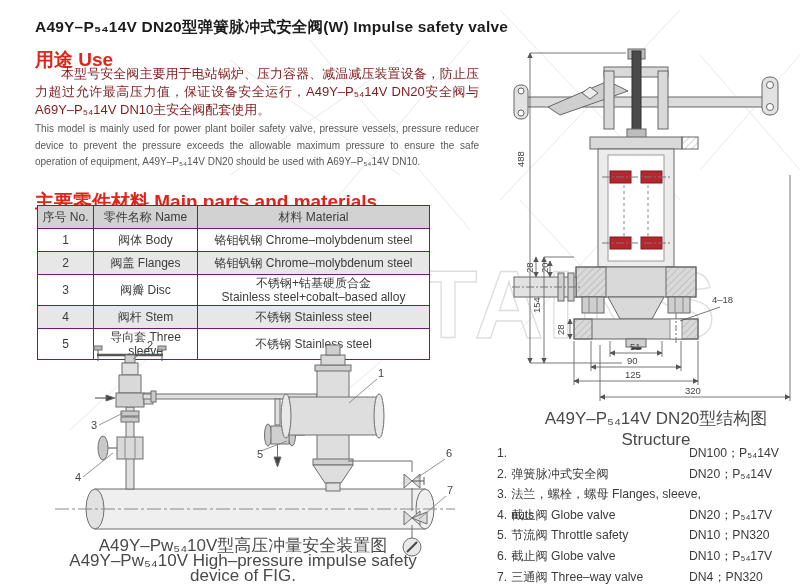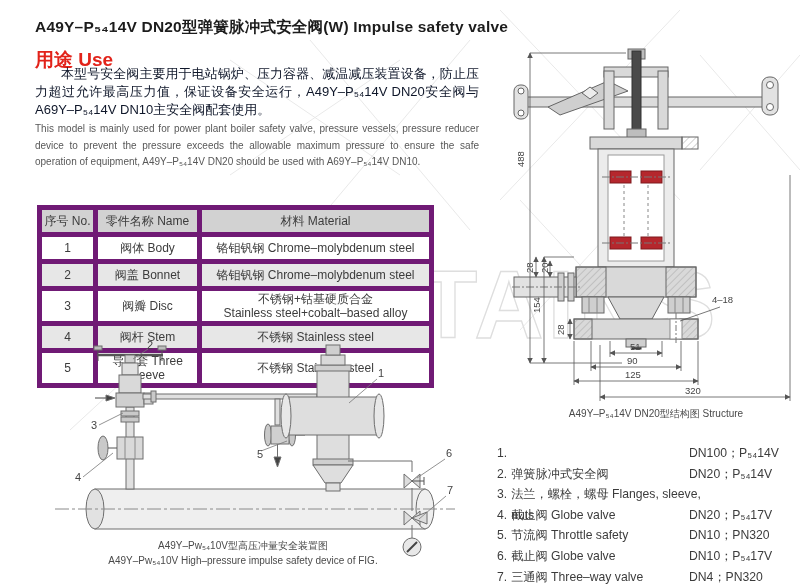--- a/index.html
+++ b/index.html
@@ -4,32 +4,32 @@
 <style>
   html,body{margin:0;padding:0;background:#fff;}
   .page{position:relative;width:800px;height:586px;background:#ffffff;overflow:hidden;
         font-family:"Liberation Sans",sans-serif;color:#3f3f3f;}
   .layer{position:absolute;}
   .wm{position:absolute;left:0;top:0;width:800px;height:586px;pointer-events:none;}
   .content{position:absolute;left:0;top:9px;width:800px;height:586px;}
   .doc-title{position:absolute;left:35px;top:8px;font-size:15.5px;font-weight:bold;color:#1c1c1c;letter-spacing:.2px;}
   .red-head{position:absolute;font-size:19px;font-weight:bold;color:#e2231a;}
   .para-zh{position:absolute;left:35px;top:56px;width:444px;font-size:13px;line-height:18px;
-           text-align:justify;text-indent:2em;color:#0f172a;}
+           text-align:justify;text-indent:2em;color:#7f1d1d;}
   .para-en{position:absolute;left:35px;top:112px;width:444px;font-size:10px;line-height:16.5px;
            text-align:justify;color:#585858;}
   table.parts{position:absolute;left:37px;top:196px;width:392px;border-collapse:collapse;
               font-size:12px;color:#3c3c3c;table-layout:fixed;background:#fff;}
-  table.parts th,table.parts td{border:5px solid #701a75;text-align:center;padding:1px 2px;line-height:14px;}
+  table.parts th,table.parts td{border:1px solid #701a75;text-align:center;padding:1px 2px;line-height:14px;}
   table.parts th{background:#d2d2d2;font-weight:normal;height:20px;}
   table.parts td{height:20px;}
   tr.shade td{background:#e7e7e7;}
   td.mat{white-space:pre-line;}
   col.c1{width:56px;}col.c2{width:104px;}col.c3{width:232px;}
-  .fig-caption{position:absolute;text-align:center;font-size:10px;color:#4a4a4a;}
+  .fig-caption{position:absolute;text-align:center;font-size:17px;color:#4a4a4a;}
   .legend{position:absolute;left:497px;top:434px;width:300px;font-size:12.2px;color:#3c3c3c;}
   .legend .row{display:flex;height:20.6px;line-height:20.6px;}
   .legend .no{margin-right:4px;}
   .legend .spec{margin-left:auto;width:108px;text-align:left;}
   svg text{font-family:"Liberation Sans",sans-serif;}
 </style>
 </head>
 <body>
 
 <div class="page">
@@ -47,41 +47,42 @@
   </svg>
 
   <div class="content">
 
     <div class="doc-title">A49Y–P₅₄14V DN20型弹簧脉冲式安全阀(W) Impulse safety valve</div>
 
     <div class="red-head" style="left:35px;top:38px;">用途 Use</div>
     <div class="para-zh">本型号安全阀主要用于电站锅炉、压力容器、减温减压装置设备，防止压力超过允许最高压力值，保证设备安全运行，A49Y–P₅₄14V DN20安全阀与A69Y–P₅₄14V DN10主安全阀配套使用。</div>
     <div class="para-en">This model is mainly used for power plant boiler safety valve, pressure vessels, pressure reducer device to prevent the pressure exceeds the allowable maximum pressure to ensure the safe operation of equipment, A49Y–P₅₄14V DN20 should be used with A69Y–P₅₄14V DN10.</div>
 
+    <div class="red-head" style="left:35px;top:180px;">主要零件材料 Main parts and materials</div>
 
     <table class="parts">
       <colgroup>
           <col class="c1">
           <col class="c2">
           <col class="c3">
         </colgroup>
       <tbody>
           <tr>
         <th>序号 No.</th>
         <th>零件名称 Name</th>
         <th>材料 Material</th>
       </tr>
       <tr>
         <td>1</td>
         <td>阀体 Body</td>
         <td class="mat">铬钼钒钢 Chrome–molybdenum steel</td>
       </tr>
       <tr class="shade">
         <td>2</td>
-        <td>阀盖 Bonnet</td>
+        <td>阀盖 Flanges</td>
         <td class="mat">铬钼钒钢 Chrome–molybdenum steel</td>
       </tr>
       <tr>
         <td>3</td>
         <td>阀瓣 Disc</td>
         <td class="mat">不锈钢+钴基硬质合金
 Stainless steel+cobalt–based alloy</td>
       </tr>
       <tr class="shade">
         <td>4</td>

